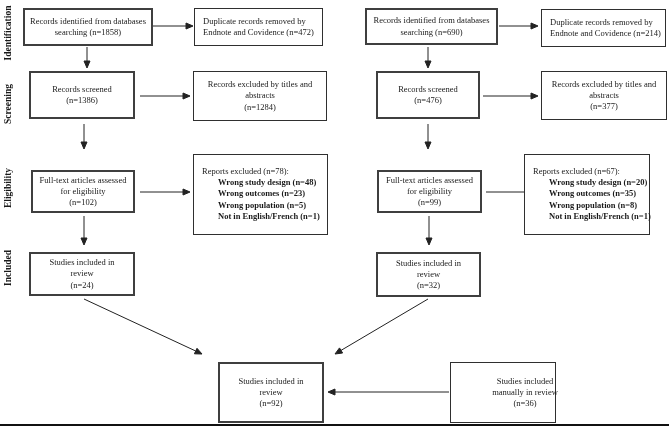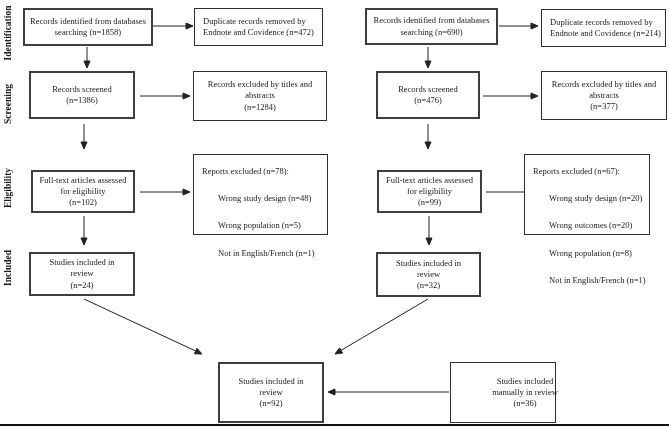--- a/index.html
+++ b/index.html
@@ -35,24 +35,23 @@
   }
   .box.vleft {
     justify-content: center;
     padding-left: 8px;
     padding-right: 10px;
     text-align: left;
   }
   .box.tleft {
     padding: 11px 2px 2px 8px;
     text-align: left;
-    gap: 16px;
   }
   .txt { white-space: pre; }
-  .reason { white-space: pre; padding-left: 16px; }
+  .reason { white-space: pre; padding-left: 16px; font-weight: bold; }
   .stage-label {
     position: absolute;
     width: 80px;
     height: 16px;
     line-height: 16px;
     text-align: center;
     font-weight: bold;
     font-size: 9.5px;
     white-space: nowrap;
     transform: rotate(-90deg);
@@ -175,20 +174,21 @@
 Endnote and Covidence (n=472)</span>
   </div>
   <div class="box side center" style="left:193px; top:71px; width:134px; height:50px;">
     <span class="txt">Records excluded by titles and
 abstracts
 (n=1284)</span>
   </div>
   <div class="box side tleft" style="left:193px; top:154px; width:135px; height:81px;">
     <div class="txt">Reports excluded (n=78):</div>
     <div class="reason">Wrong study design (n=48)</div>
+    <div class="reason">Wrong outcomes (n=23)</div>
     <div class="reason">Wrong population (n=5)</div>
     <div class="reason">Not in English/French (n=1)</div>
   </div>
 
   <div class="box main center" style="left:365px; top:8px; width:133px; height:37px;">
     <span class="txt">Records identified from databases
 searching (n=690)</span>
   </div>
   <div class="box main center" style="left:376px; top:71px; width:104px; height:48px;">
     <span class="txt">Records screened
@@ -210,21 +210,21 @@
 Endnote and Covidence (n=214)</span>
   </div>
   <div class="box side center" style="left:541px; top:71px; width:126px; height:49px;">
     <span class="txt">Records excluded by titles and
 abstracts
 (n=377)</span>
   </div>
   <div class="box side tleft" style="left:524px; top:154px; width:126px; height:81px;">
     <div class="txt">Reports excluded (n=67):</div>
     <div class="reason">Wrong study design (n=20)</div>
-    <div class="reason">Wrong outcomes (n=20)</div>
+    <div class="reason">Wrong outcomes (n=35)</div>
     <div class="reason">Wrong population (n=8)</div>
     <div class="reason">Not in English/French (n=1)</div>
   </div>
 
   <div class="box main center" style="left:218px; top:362px; width:106px; height:61px;">
     <span class="txt">Studies included in
 review
 (n=92)</span>
   </div>
   <div class="box side center" style="left:450px; top:362px; width:106px; height:61px;padding-left:44px;">

